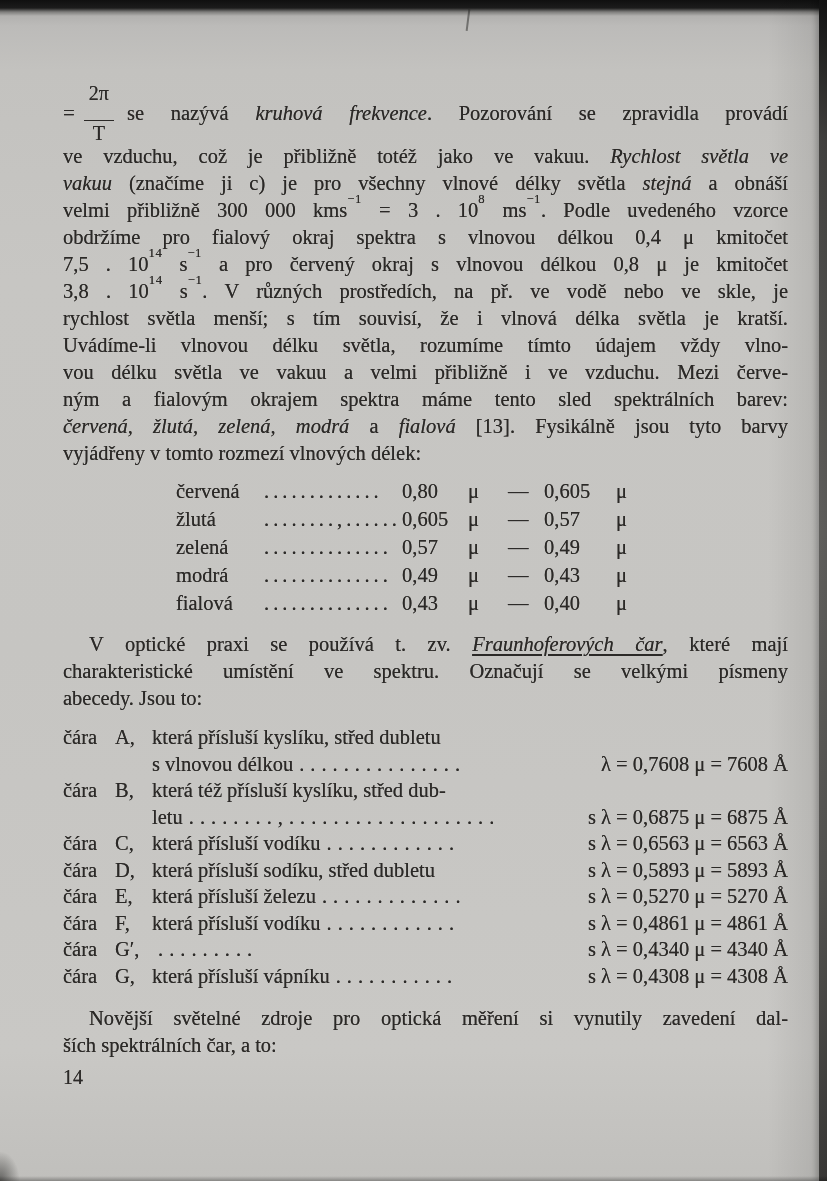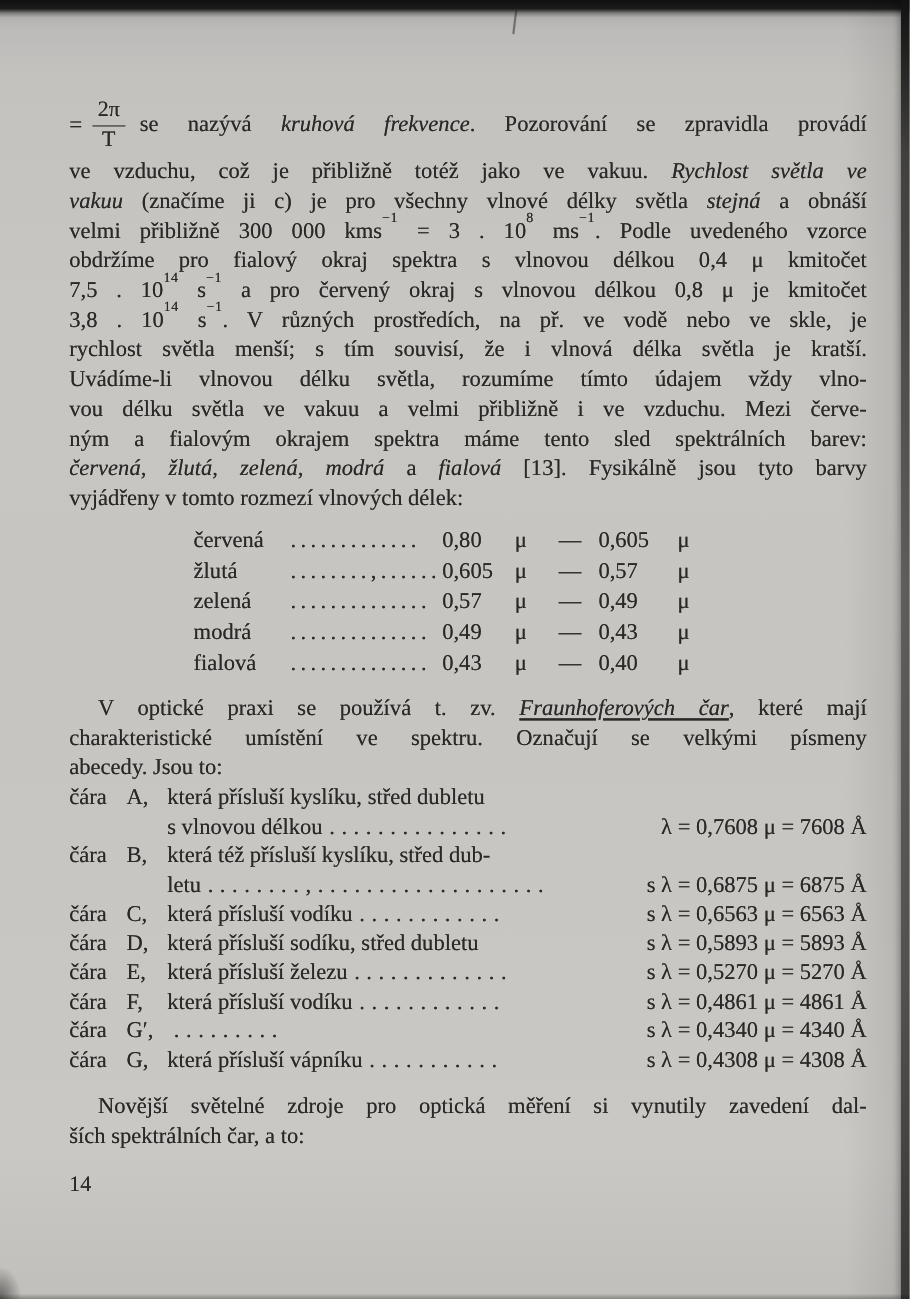--- a/index.html
+++ b/index.html
@@ -29,35 +29,35 @@
     text-shadow:0 0 0.5px rgba(43,41,39,0.75);}
   .pline.last{text-align-last:left;}
   .pline.ind{text-indent:26px;}
   sup{font-size:0.62em;line-height:0;position:relative;top:-0.5em;letter-spacing:0.5px;}
   .uline{text-decoration:underline;text-underline-offset:3px;}
 
   .first-line{display:flex;align-items:center;height:56px;margin-bottom:2px;
     text-shadow:0 0 0.5px rgba(43,41,39,0.75);}
   .eq{font-size:21px;margin-right:9px;}
   .frac{display:inline-block;text-align:center;font-size:20px;line-height:1.12;}
-  .fnum{display:block;border-bottom:1.7px solid #2b2927;padding:0 5px 3px;}
+  .fnum{display:block;border-bottom:1.7px solid #2b2927;padding:0 5px 15px;}
   .fden{display:block;padding-top:1px;}
   .fl-main{flex:1;margin-left:13px;font-size:20.5px;text-align:justify;text-align-last:justify;}
 
   .color-table{margin:10px 0 0 113px;}
   .ct-row{display:flex;height:28px;line-height:28px;font-size:20.5px;white-space:nowrap;
     text-shadow:0 0 0.5px rgba(43,41,39,0.75);}
   .ct-name{width:88px;}
   .ct-dots{width:132px;overflow:hidden;letter-spacing:4px;margin-right:6px;}
   .ct-v1{width:66px;}
   .ct-u{width:40px;}
   .ct-dash{width:36px;}
   .ct-v2{width:72px;}
 
-  .fraunhofer{margin-top:0;}
+  .fraunhofer{margin-top:12px;}
   .fl-row{display:flex;height:26.5px;line-height:26.5px;font-size:20.5px;white-space:nowrap;
     text-shadow:0 0 0.5px rgba(43,41,39,0.75);}
   .fl-c1{width:52px;}
   .fl-c2{width:37px;}
   .fl-dots{letter-spacing:6px;margin-left:6px;overflow:hidden;}
   .fl-value{margin-left:auto;text-align:right;}
 
   .para2{margin-top:14px;}
   .para3{margin-top:16px;}
   .page-number{position:absolute;left:63px;top:1066px;font-size:20px;

